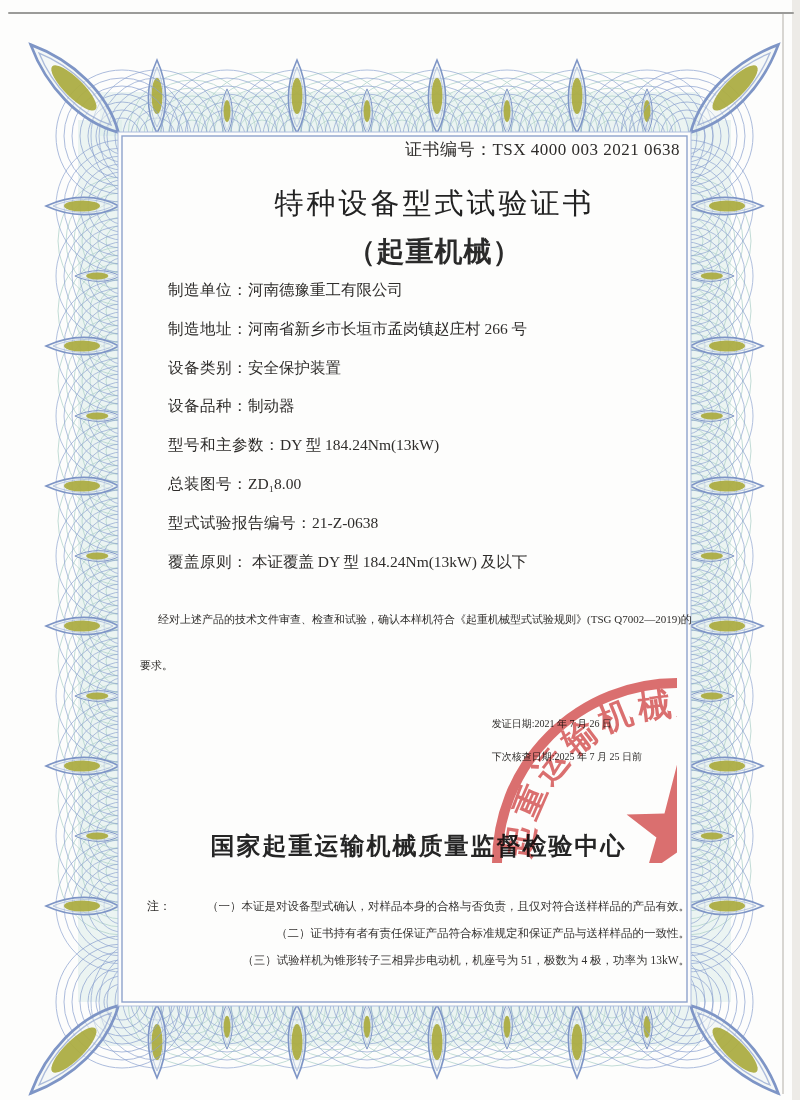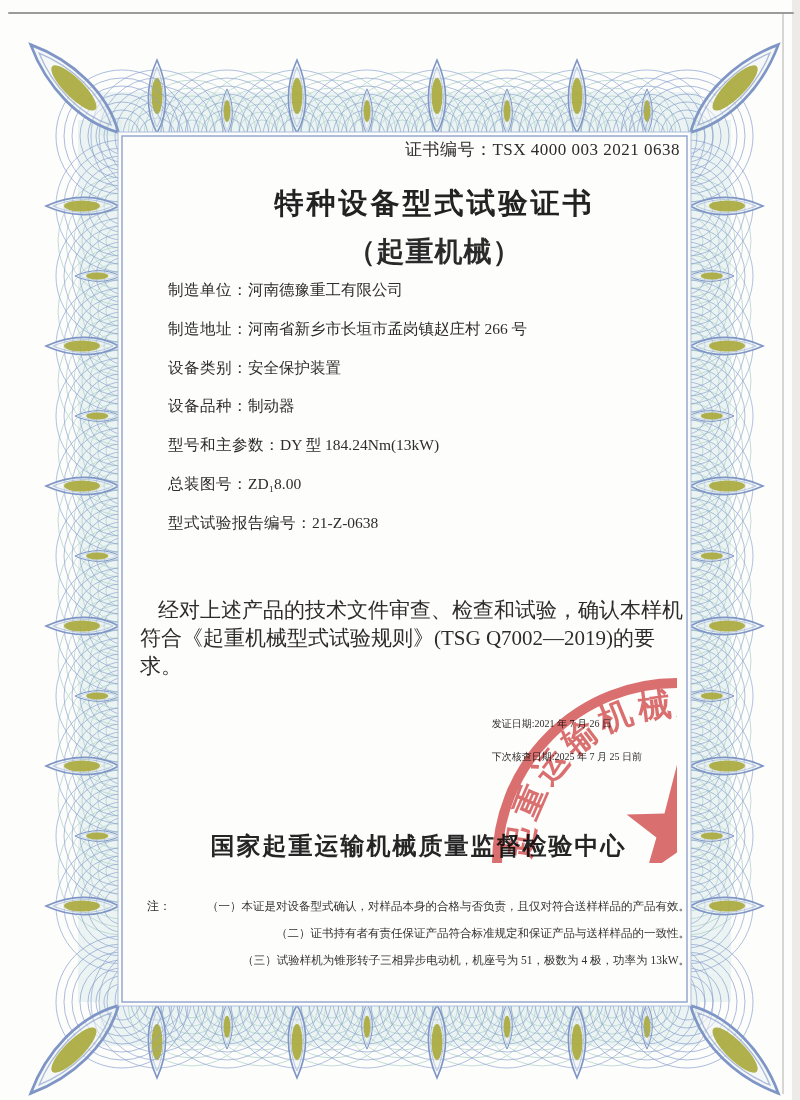--- a/index.html
+++ b/index.html
@@ -10,32 +10,32 @@
   .page{
     position:absolute;left:0;top:0;width:792px;height:1100px;background:#fdfdfc;
   }
   .scan-top-line{position:absolute;left:8px;top:12px;width:786px;height:2px;background:#9b9b99;border-radius:1px;}
   .scan-right-line{position:absolute;right:8px;top:14px;width:2px;height:1080px;background:#d8d6d2;}
   .border-art{position:absolute;left:0;top:0;z-index:0;}
   .txt{position:absolute;z-index:2;color:#2e2c2a;}
   .cert-no{top:138px;right:112px;font-size:17px;letter-spacing:.5px;}
   .title{
     left:122px;top:184px;width:565px;text-align:center;transform:translateX(30px);
-    font-family:"Liberation Sans","DejaVu Sans",sans-serif;font-weight:bold;
+    font-family:"Liberation Sans","DejaVu Sans",sans-serif;font-weight:normal;
     font-size:29px;letter-spacing:3px;color:#222;
   }
   .subtitle{
     left:122px;top:233px;width:565px;text-align:center;transform:translateX(30px);
     font-family:"Liberation Sans","DejaVu Sans",sans-serif;font-weight:bold;
     font-size:28px;letter-spacing:1px;color:#2a2a2a;
   }
   .fields{left:168px;top:271px;right:100px;line-height:38.8px;font-size:15.5px;}
   .field-row{white-space:nowrap;}
   .f-label{letter-spacing:.5px;}
-  .statement{left:140px;top:596px;width:556px;font-size:21px;line-height:28px;text-indent:18px;}
+  .statement{left:140px;top:596px;width:556px;font-size:11px;line-height:46px;text-indent:18px;}
   .dates{top:707px;right:150px;text-align:left;font-size:10px;line-height:33px;}
   .issuer{
     left:122px;top:830px;width:565px;text-align:center;transform:translateX(14px);
     font-family:"Liberation Sans","DejaVu Sans",sans-serif;font-weight:bold;
     font-size:24px;letter-spacing:2px;color:#252525;
   }
   .notes-label{left:147px;top:893px;font-size:12px;line-height:27px;}
   .notes{left:190px;top:893px;width:500px;font-size:11.5px;line-height:27px;color:#343230;}
   .note-line{white-space:nowrap;text-align:right;}
   .seal{
@@ -185,20 +185,21 @@
   <div class="txt subtitle">（起重机械）</div>
 
   <div class="txt fields">
     <div class="field-row"><span class="f-label">制造单位：</span><span>河南德豫重工有限公司</span></div>
     <div class="field-row"><span class="f-label">制造地址：</span><span>河南省新乡市长垣市孟岗镇赵庄村 266 号</span></div>
     <div class="field-row"><span class="f-label">设备类别：</span><span>安全保护装置</span></div>
     <div class="field-row"><span class="f-label">设备品种：</span><span>制动器</span></div>
     <div class="field-row"><span class="f-label">型号和主参数：</span><span>DY 型 184.24Nm(13kW)</span></div>
     <div class="field-row"><span class="f-label">总装图号：</span><span>ZD₁8.00</span></div>
     <div class="field-row"><span class="f-label">型式试验报告编号：</span><span>21-Z-0638</span></div>
+    <div class="field-row"><span class="f-label">覆盖原则：</span><span> 本证覆盖 DY 型 184.24Nm(13kW) 及以下</span></div>
   </div>
 
   <div class="txt statement">经对上述产品的技术文件审查、检查和试验，确认本样机符合《起重机械型式试验规则》(TSG Q7002—2019)的要求。</div>
 
   <div class="txt dates">
     <div>发证日期:2021 年 7 月 26 日</div>
     <div>下次核查日期:2025 年 7 月 25 日前</div>
   </div>
 
   <svg class="seal" width="220" height="220" viewBox="-110 -110 110 110" aria-hidden="true">

